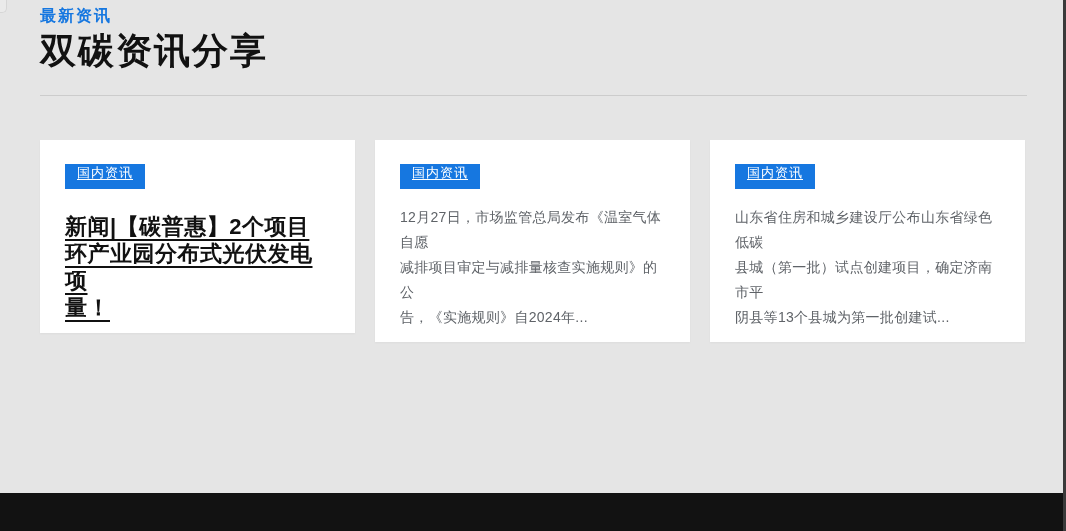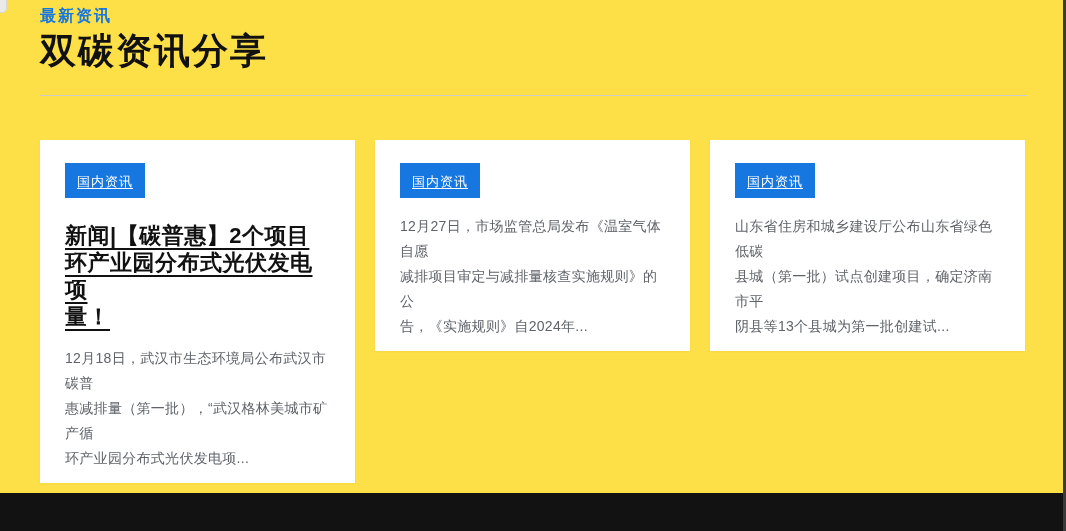--- a/index.html
+++ b/index.html
@@ -5,21 +5,21 @@
   html, body {
     margin: 0;
     padding: 0;
     background: #ffffff;
     font-family: "Liberation Sans", "DejaVu Sans", sans-serif;
   }
   .page {
     position: relative;
     width: 1066px;
     height: 531px;
-    background: #fde047;
+    background: #e5e5e5;
     overflow: hidden;
   }
   
   .corner-artifact {
     position: absolute;
     left: 0; top: 0;
     width: 6px; height: 12px;
     background: #eaeaea;
     border-right: 1px solid #d6d6d6;
     border-bottom: 1px solid #d6d6d6;
@@ -71,21 +71,21 @@
     padding: 23px 25px 12px 25px;
     box-shadow: 0 1px 2px rgba(0,0,0,0.04);
     cursor: pointer;
   }
   .badge {
     display: inline-block;
     background: #1677e0;
     color: #ffffff;
     font-size: 13px;
     font-weight: 400;
-    padding: 10px 12px 7px 12px;
+    padding: 0 12px 7px 12px;
     text-decoration: underline;
     text-underline-offset: 2px;
     letter-spacing: 1px;
     cursor: pointer;
   }
   .card-title {
     margin: 24px 0 0 0;
     color: #111111;
     font-size: 22px;
     font-weight: 700;
@@ -126,23 +126,20 @@
 
   <div class="divider"></div>
 
   <div class="cards">
 
     <div class="card">
       <span class="badge">国内资讯</span>
       <h2 class="card-title">新闻|【碳普惠】2个项目
 环产业园分布式光伏发电项
 量！</h2>
-      <p class="card-excerpt">12月18日，武汉市生态环境局公布武汉市碳普
-惠减排量（第一批），“武汉格林美城市矿产循
-环产业园分布式光伏发电项...</p>
     </div>
 
     <div class="card">
       <span class="badge">国内资讯</span>
       <p class="card-excerpt">12月27日，市场监管总局发布《温室气体自愿
 减排项目审定与减排量核查实施规则》的公
 告，《实施规则》自2024年...</p>
     </div>
 
     <div class="card">

